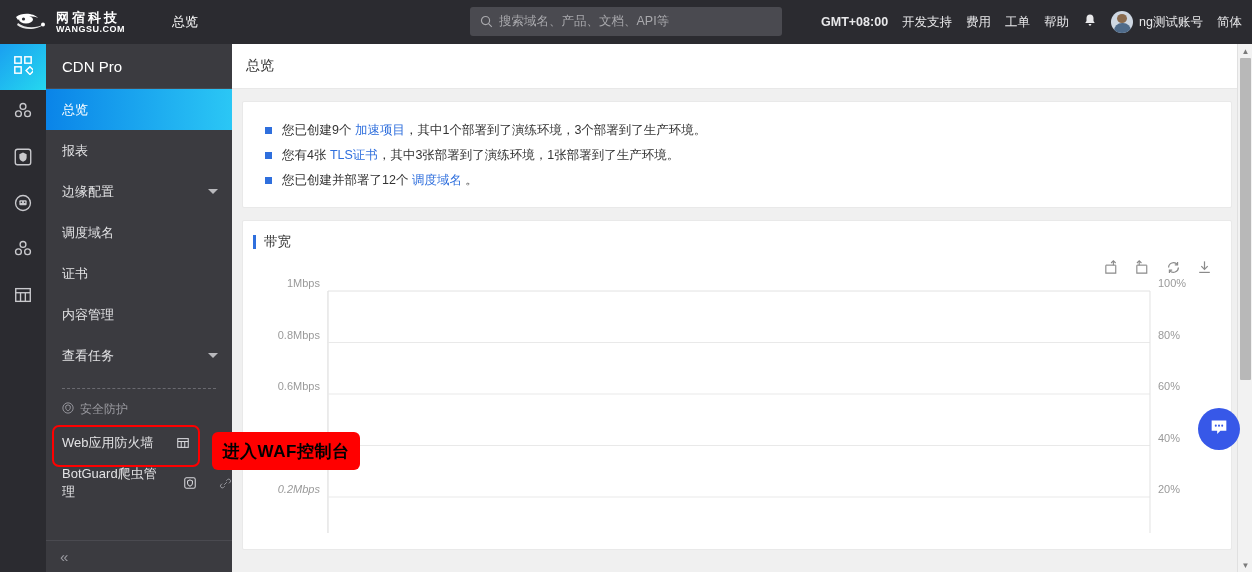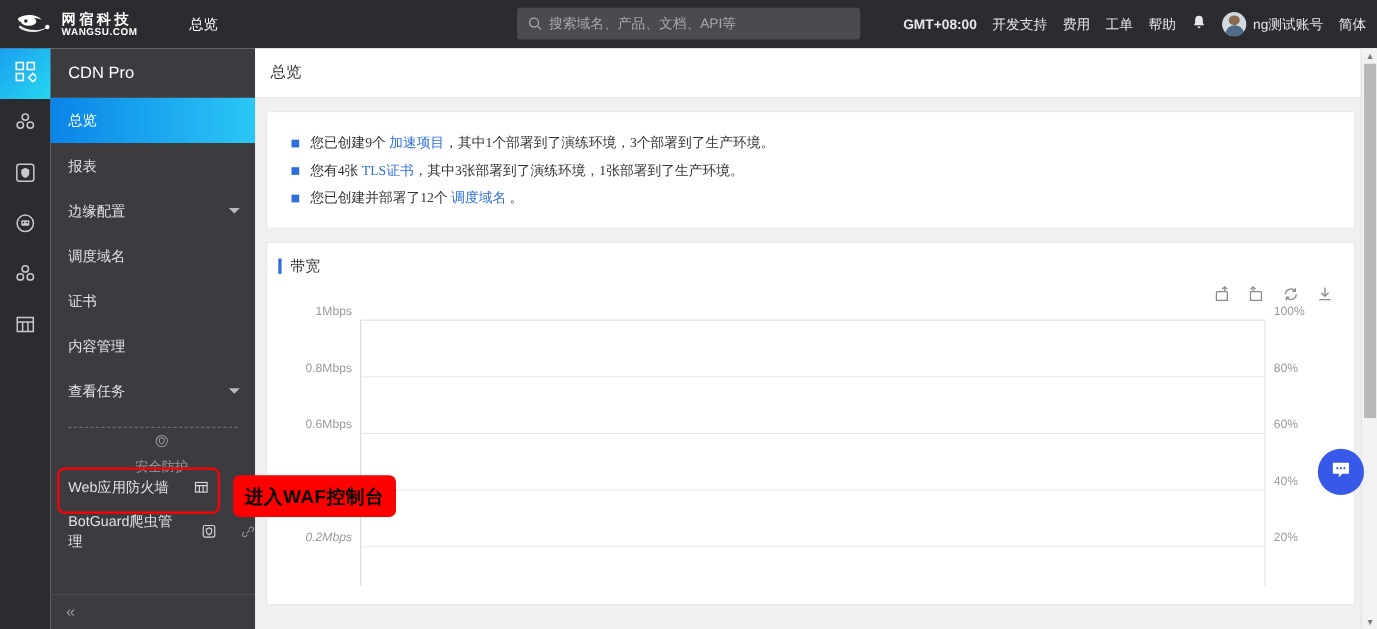--- a/index.html
+++ b/index.html
@@ -76,21 +76,21 @@
   }
   .menu-item.active { background: linear-gradient(90deg,#0a84e8,#2bc7f5); color: #ffffff; }
   .menu-item .caret {
     margin-left: auto; width: 0; height: 0;
     border-left: 5px solid transparent; border-right: 5px solid transparent;
     border-top: 5px solid #b9b9bd;
   }
   .menu-sep { margin: 12px 16px 6px 16px; border-top: 1px dashed #6a6a70; }
   .menu-group {
     display: flex; align-items: center; gap: 6px;
-    padding-left: 16px; height: 28px; font-size: 12px; color: #9a9aa0; flex-direction: column;
+    padding-left: 16px; height: 28px; font-size: 12px; color: #9a9aa0;
   }
   .menu-link {
     display: flex; align-items: center; gap: 22px;
     padding-left: 16px; height: 40px; font-size: 13px; color: #e2e2e4;
   }
   .menu-link .mini-ico { color: #d8d8dc; display: inline-flex; }
   .menu-link .chain { color: #9a9aa0; display: inline-flex; }
   .waf-highlight {
     position: absolute; left: 52px; top: 425px; width: 148px; height: 42px;
     border: 2px solid #ff0000; border-radius: 7px; pointer-events: none;
@@ -116,21 +116,21 @@
   }
   .page-head {
     height: 45px; background: #ffffff; display: flex; align-items: center;
     padding-left: 14px; font-size: 14px; color: #333333;
     border-bottom: 1px solid #e8e8e8;
   }
   .content { padding: 12px 20px 0 10px; }
   .card {
     background: #ffffff; border: 1px solid #e9e9e9; border-radius: 2px;
   }
-  .notice { padding: 16px 22px 14px 22px; font-family: Liberation Serif, serif; }
+  .notice { padding: 16px 22px 14px 22px; }
   .notice li {
     list-style: none; display: flex; align-items: flex-start;
     font-size: 12.5px; color: #333333; line-height: 25px;
   }
   .bullet {
     width: 7px; height: 7px; background: #2f6fdd; flex: none;
     margin-right: 10px; margin-top: 9px;
   }
   .lnk { color: #2f6fdd; }
   .card-chart { margin-top: 12px; height: 330px; position: relative; }

